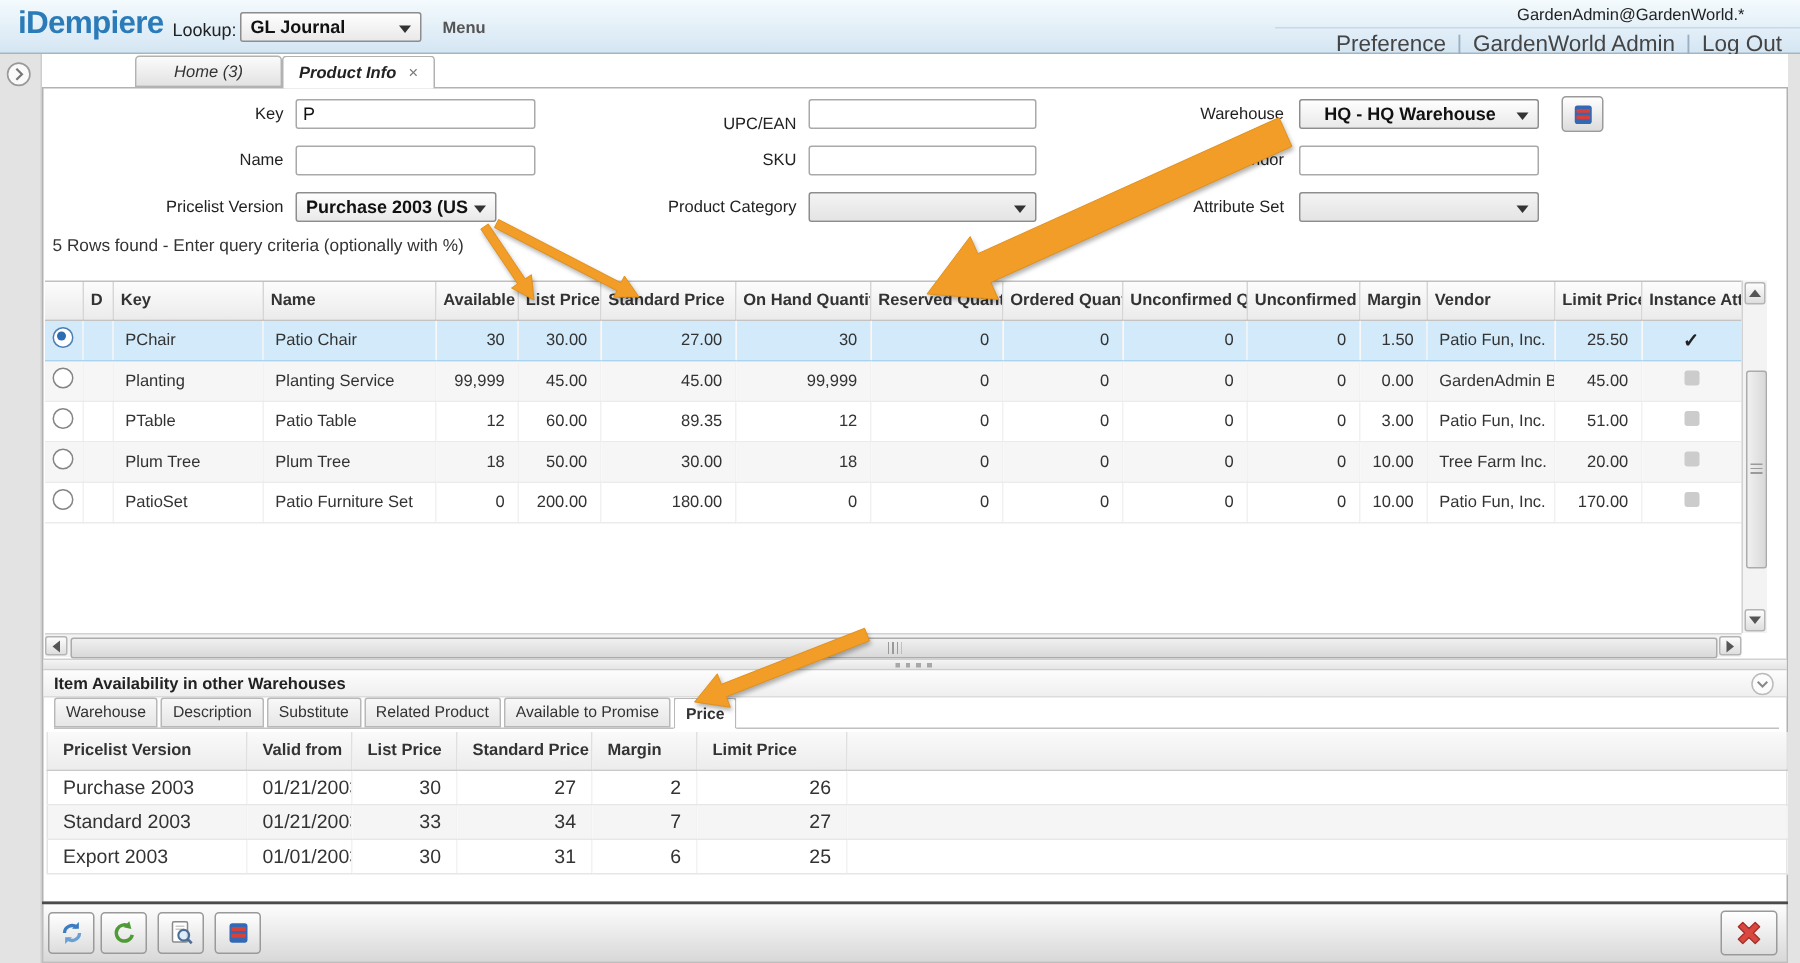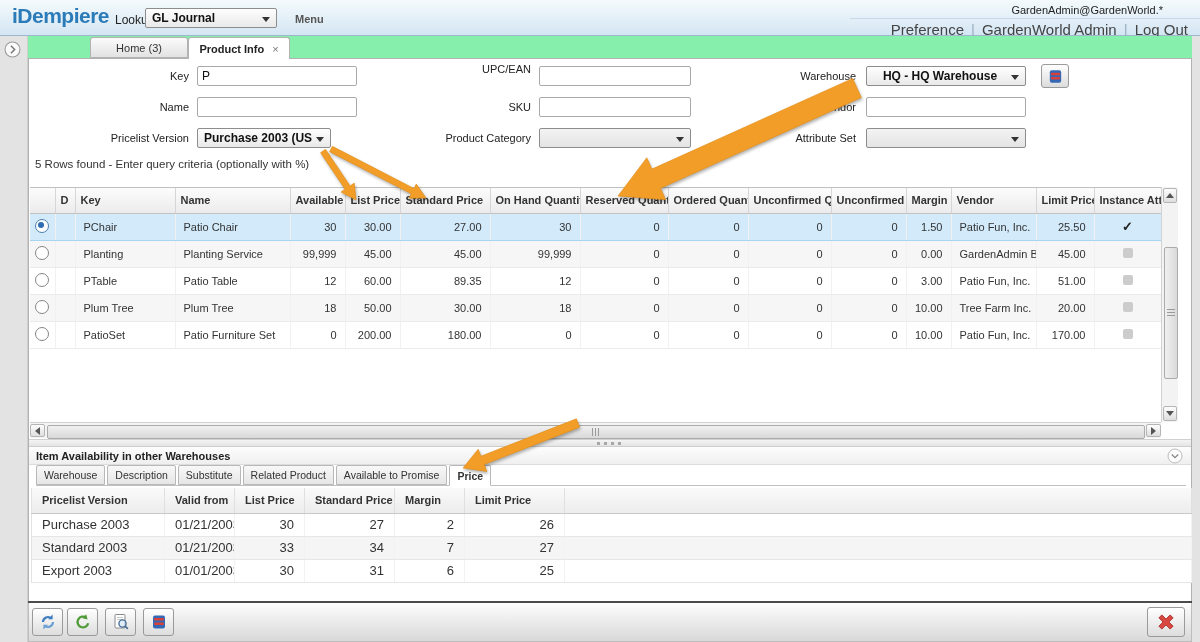--- a/index.html
+++ b/index.html
@@ -9,32 +9,32 @@
   #topbar{position:absolute;left:0;top:0;width:1200px;height:36px;
           background:linear-gradient(#f4fafd,#d4e6f3);border-bottom:1px solid #9db8cc;box-sizing:border-box;}
   .logo{position:absolute;left:12px;top:4px;font-size:21px;font-weight:bold;color:#2b7bb9;letter-spacing:-.5px;}
   .lookup-label{position:absolute;left:103px;top:13px;font-size:12px;color:#222;padding-left:12px;}
   .combo{height:20px;border:1px solid #8d8d8d;border-radius:2px;background:linear-gradient(#fefefe,#e9e9e9);
          box-sizing:border-box;display:flex;align-items:center;padding:0 18px 0 6px;cursor:default;position:absolute;}
   .combo .combo-text{font-size:12px;font-weight:bold;color:#111;white-space:nowrap;overflow:hidden;}
   .combo .combo-arrow{position:absolute;right:6px;top:8px;width:0;height:0;
         border-left:4px solid transparent;border-right:4px solid transparent;border-top:5px solid #333;}
   .combo.empty{background:linear-gradient(#f3f3f3,#e4e4e4);}
-  .lookup-combo{left:145px;top:8px;width:132px;}
+  .lookup-combo{left:160px;top:8px;width:121px;}
   .menu-link{position:absolute;left:295px;top:13px;font-size:11px;font-weight:bold;color:#555;cursor:pointer;}
   .user-text{position:absolute;right:37px;top:4px;font-size:11px;color:#222;}
   .header-divider{position:absolute;right:0;top:18px;width:350px;height:1px;background:#c5d9ea;}
   .header-links{position:absolute;right:8px;top:21px;font-size:15px;color:#444;}
   .header-links .hl{cursor:pointer;padding:0 4px;}
   .header-links .hl-sep{color:#9ab0c2;padding:0 3px;}
   
   #leftstrip{position:absolute;left:0;top:36px;width:28px;height:606px;background:#e3e3e3;border-right:1px solid #cecece;box-sizing:border-box;}
   #rightstrip{position:absolute;right:0;top:36px;width:8px;height:606px;background:#e3e3e3;}
   .expand-btn{position:absolute;left:4px;top:5px;width:17px;height:17px;cursor:pointer;}
-  #tabrow{position:absolute;left:28px;top:36px;width:1164px;height:22px;background:#86efac;}
+  #tabrow{position:absolute;left:28px;top:36px;width:1164px;height:22px;background:#ffffff;font-style:italic;}
   .wtab{position:absolute;top:1px;height:21px;border:1px solid #b2b2b2;border-radius:3px 3px 0 0;
         box-sizing:border-box;display:flex;align-items:center;justify-content:center;font-size:11px;cursor:pointer;}
   .wtab.inactive{left:62px;width:98px;background:linear-gradient(#fbfbfb,#e2e2e2);color:#333;}
   .wtab.active{left:160px;width:102px;height:22px;background:#fff;border-bottom:none;font-weight:bold;color:#222;z-index:3;}
   .wtab .close-x{margin-left:8px;color:#777;font-weight:normal;font-size:11px;cursor:pointer;}
   
   #content{position:absolute;left:28px;top:58px;width:1164px;height:544px;background:#fff;
            border:1px solid #b2b2b2;box-sizing:border-box;z-index:1;}
   .flabel{position:absolute;width:120px;text-align:right;font-size:11px;color:#222;}
   .tinput{position:absolute;height:20px;border:1px solid #a9a9a9;border-radius:2px;
@@ -141,21 +141,21 @@
   <div class="wtab active">
     <span>Product Info</span>
     <span class="close-x">×</span>
   </div>
 </div>
 
 <div id="content">
 
   <div class="flabel" style="left:40px;top:11px;">Key</div>
   <input class="tinput" style="left: 168px; top: 7px; width: 160px;" value="P">
-  <div class="flabel" style="left:382px;top:4px;">UPC/EAN</div>
+  <div class="flabel" style="left:382px;top:18px;">UPC/EAN</div>
   <input class="tinput" style="left: 510px; top: 7px; width: 152px;" value="">
   <div class="flabel" style="left:707px;top:11px;">Warehouse</div>
   <div class="combo" style="left:837px;top:7px;width:160px;justify-content:center;">
     <span class="combo-text">HQ - HQ Warehouse</span>
     <span class="combo-arrow"></span>
   </div>
   <button class="icon-btn" style="left:1012px;top:5px;width:28px;height:24px;">
     <svg viewBox="0 0 18 18" width="17" height="17">
       <rect x="3" y="2.5" width="12" height="13" rx="2" fill="#3468b4"></rect>
       <rect x="4.2" y="5" width="9.6" height="2.6" rx="0.5" fill="#d8413a"></rect>

